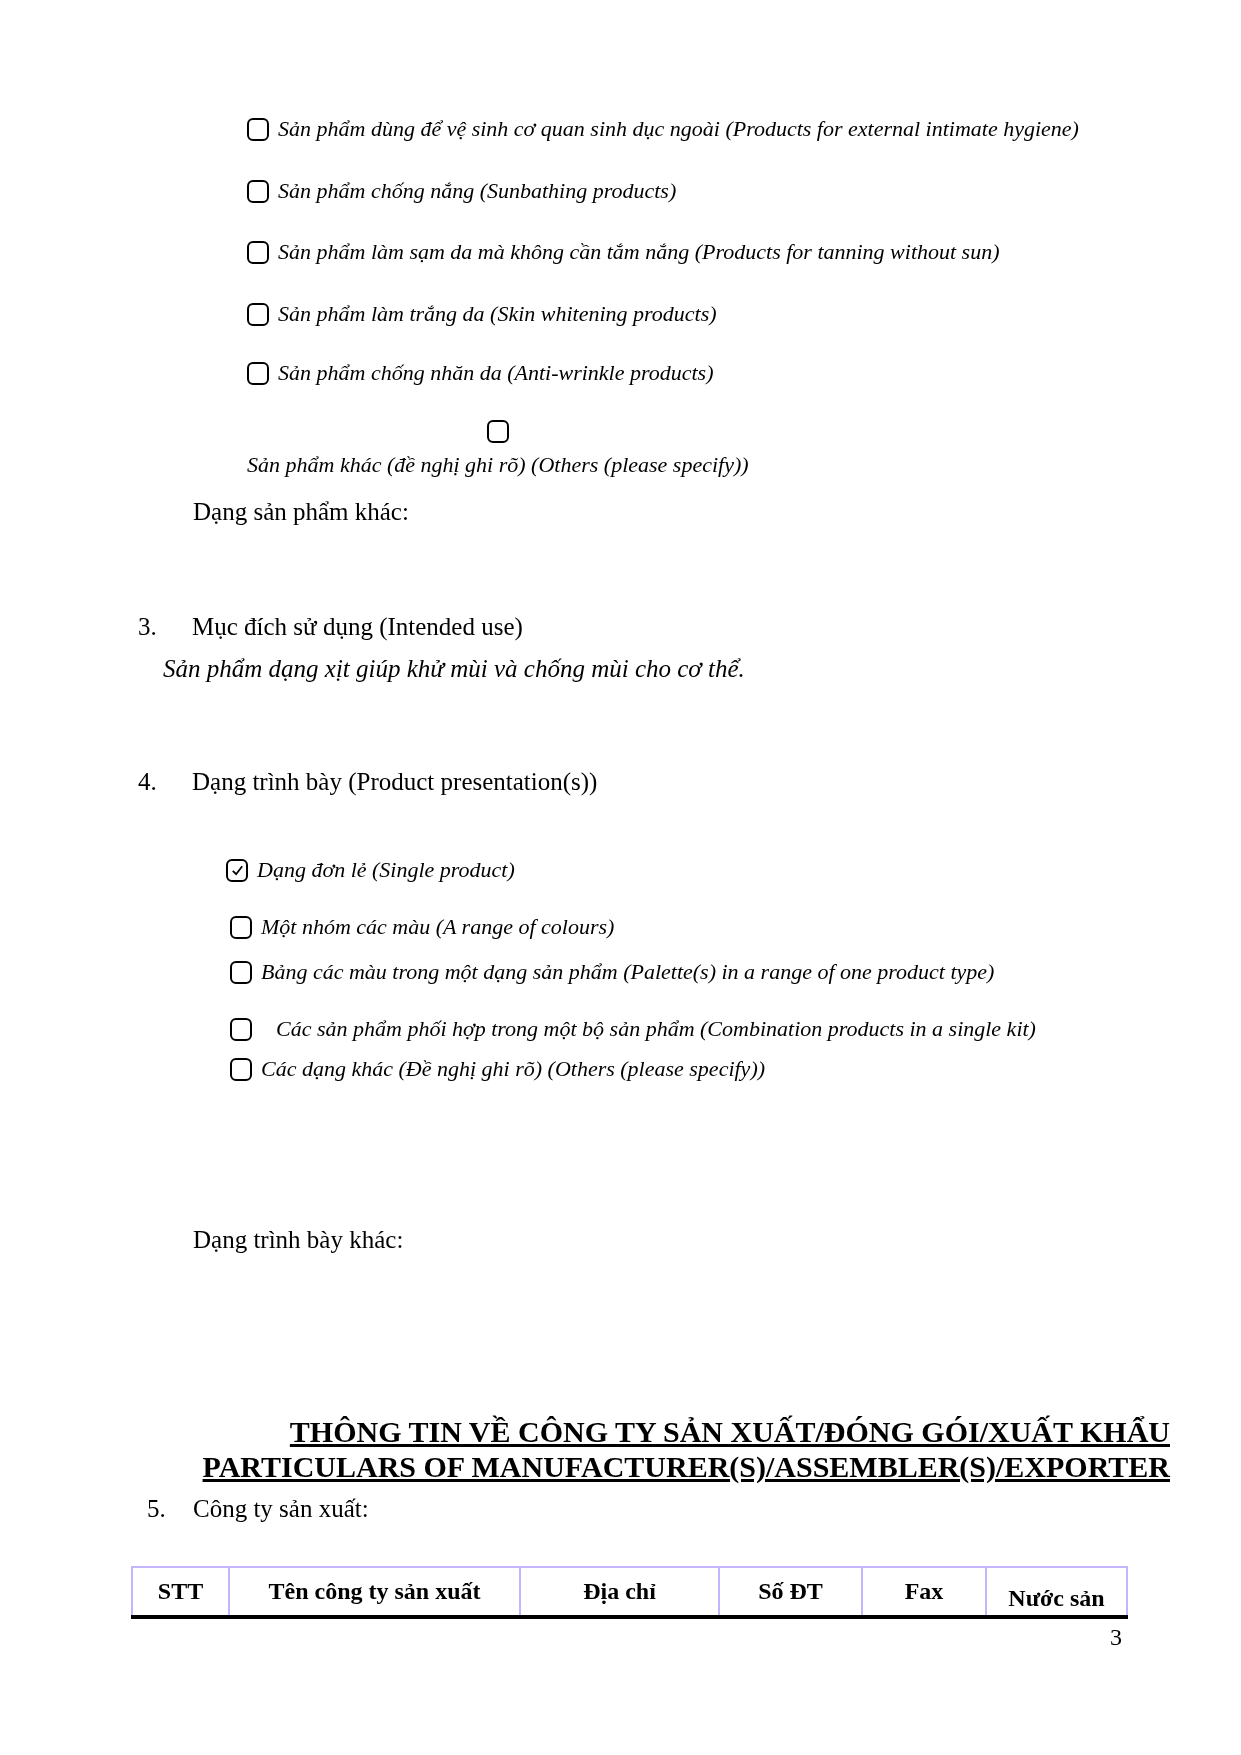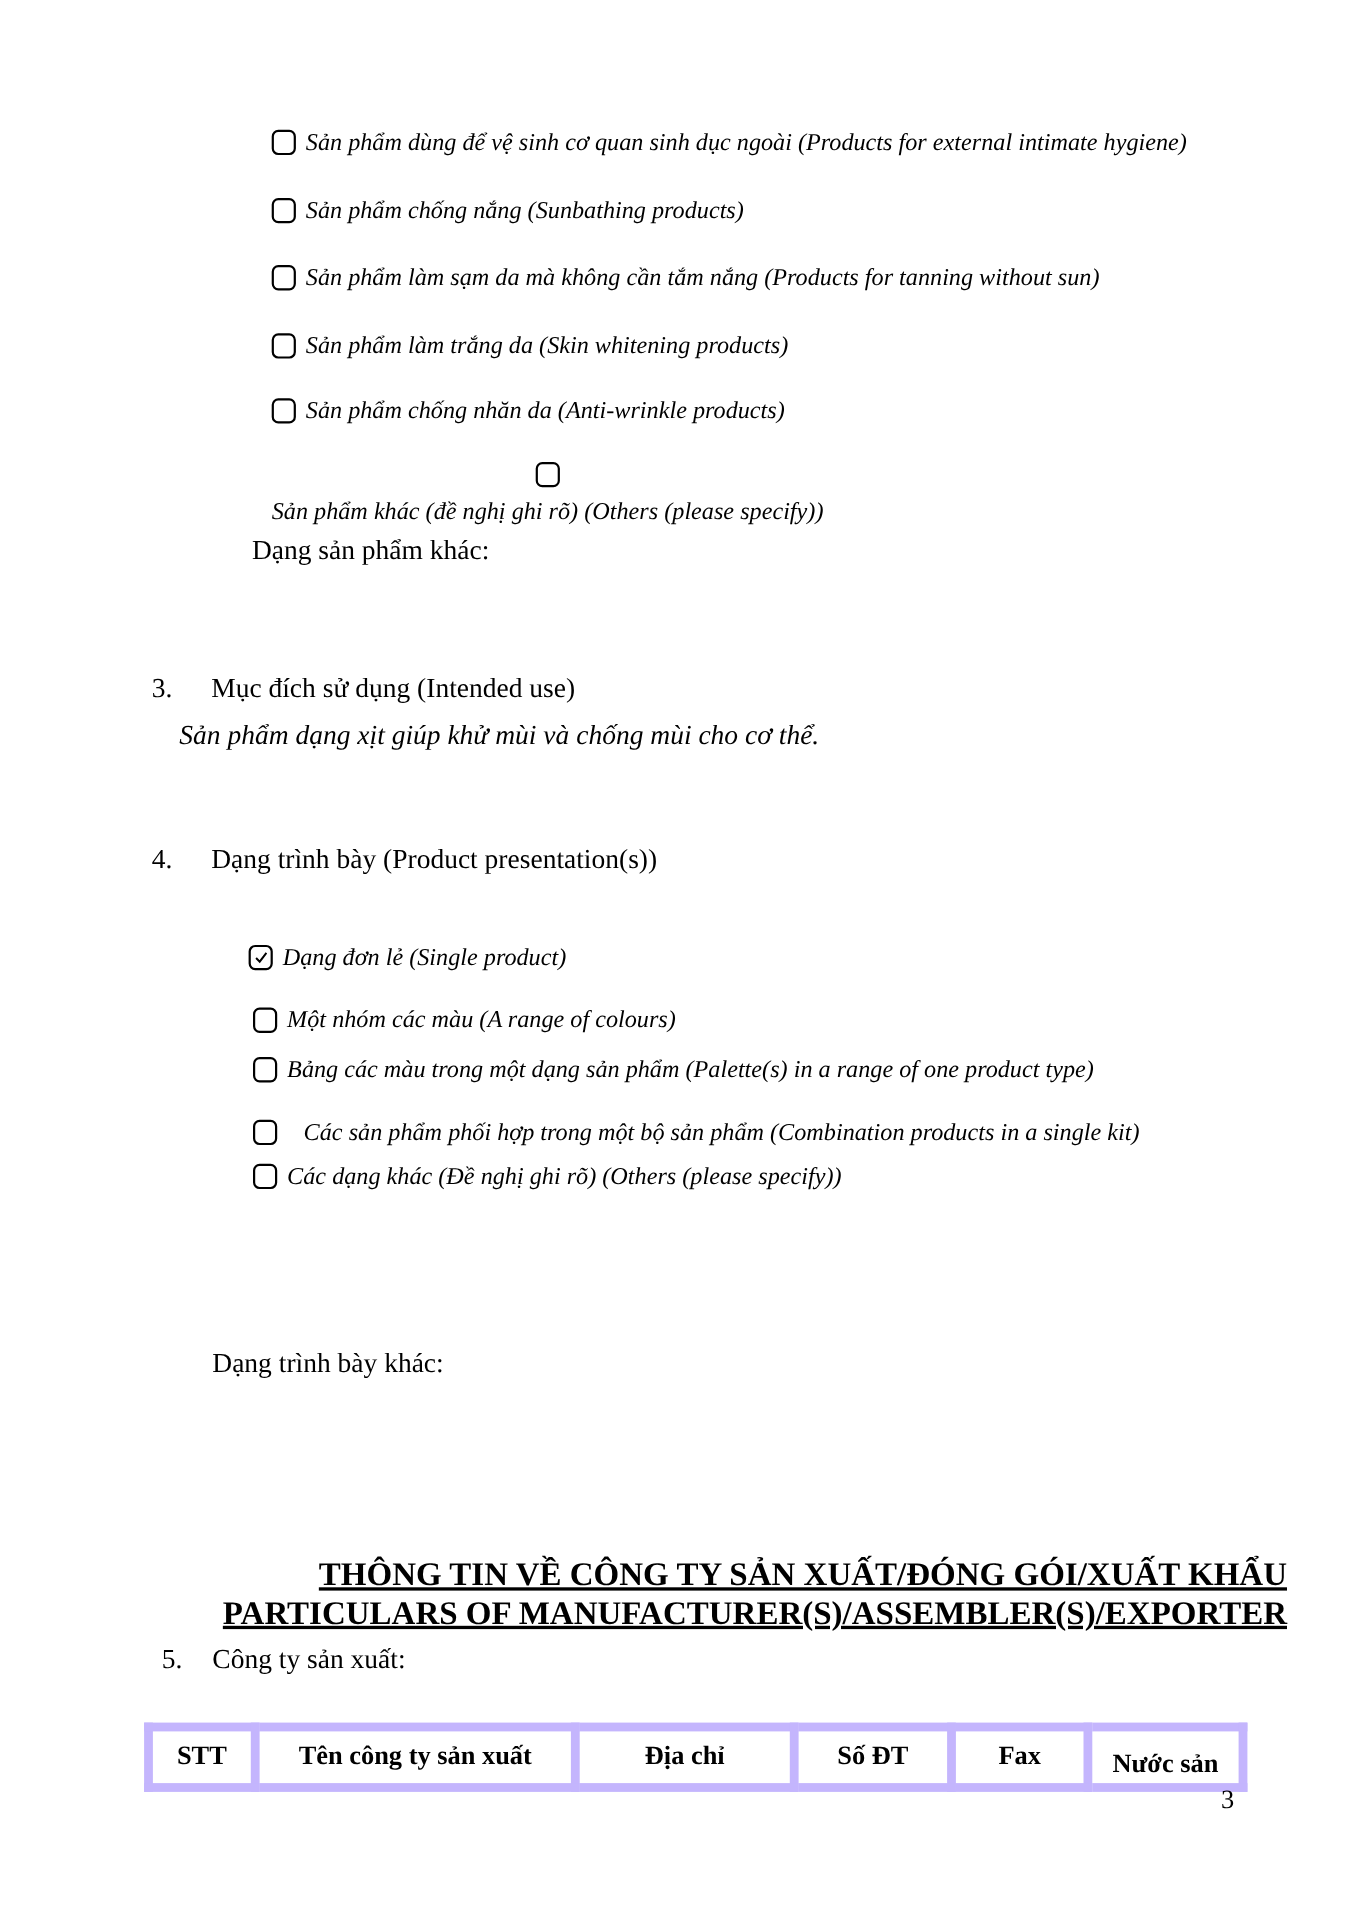--- a/index.html
+++ b/index.html
@@ -51,21 +51,21 @@
 
   
   table.mfr {
     border-collapse: collapse;
     table-layout: fixed;
     width: 995px;
     border: 2px solid #000;
     border-bottom: 4px solid #000;
   }
   table.mfr th {
-    border: 8px solid #c4b5fd;
+    border: 2px solid #c4b5fd;
     font-size: 24px;
     font-weight: bold;
     height: 44px;
     text-align: center;
     vertical-align: middle;
     padding: 0 2px;
     white-space: nowrap;
     overflow: hidden;
   }
   table.mfr th.low { vertical-align: bottom; padding-bottom: 3px; }
@@ -93,21 +93,21 @@
 </div>
 <div class="abs cb-item" style="top:358px; left:247px;">
   <span class="cb"></span>
   <span>Sản phẩm chống nhăn da (Anti-wrinkle products)</span>
 </div>
 <div class="abs cb-item" style="top:420px; left:247px;flex-direction:column;">
   <span class="cb"></span>
   <span>Sản phẩm khác (đề nghị ghi rõ) (Others (please specify))</span>
 </div>
 
-<div class="abs body-text" style="top:487px; left:193px;margin-left:36px;">Dạng sản phẩm khác:</div>
+<div class="abs body-text" style="top:498px; left:193px;">Dạng sản phẩm khác:</div>
 
 <span class="abs body-text" style="top:613px; left:138px;">3.</span>
 <span class="abs body-text" style="top:613px; left:192px;">Mục đích sử dụng (Intended use)</span>
 <div class="abs body-text italic" style="top:655px; left:163px;">Sản phẩm dạng xịt giúp khử mùi và chống mùi cho cơ thể.</div>
 
 <span class="abs body-text" style="top:768px; left:138px;">4.</span>
 <span class="abs body-text" style="top:768px; left:192px;">Dạng trình bày (Product presentation(s))</span>
 
 <div class="abs cb-item" style="top:855px; left:226px;">
   <span class="cb">

